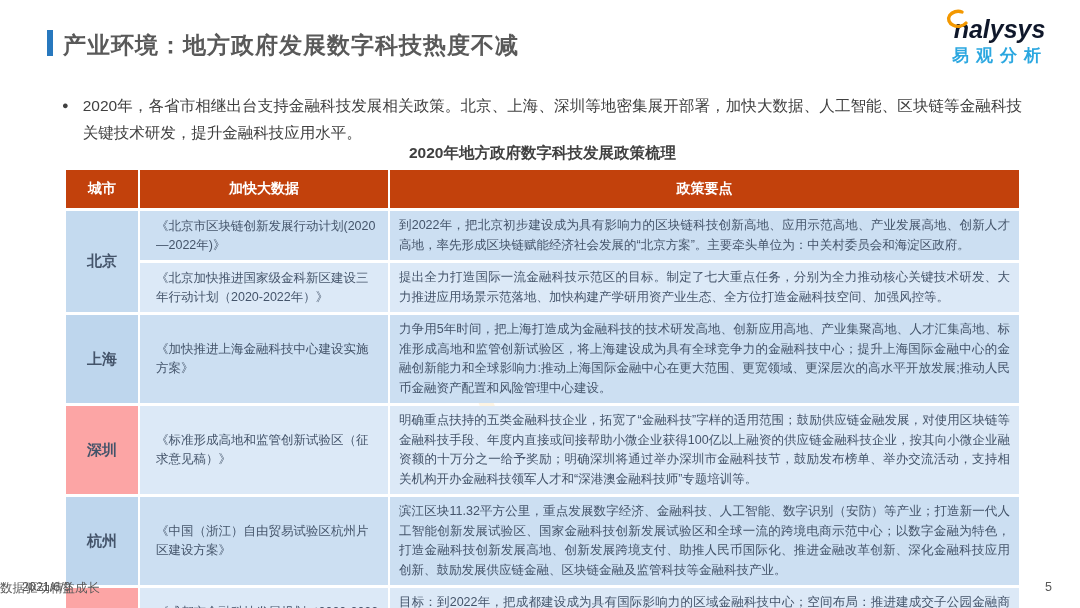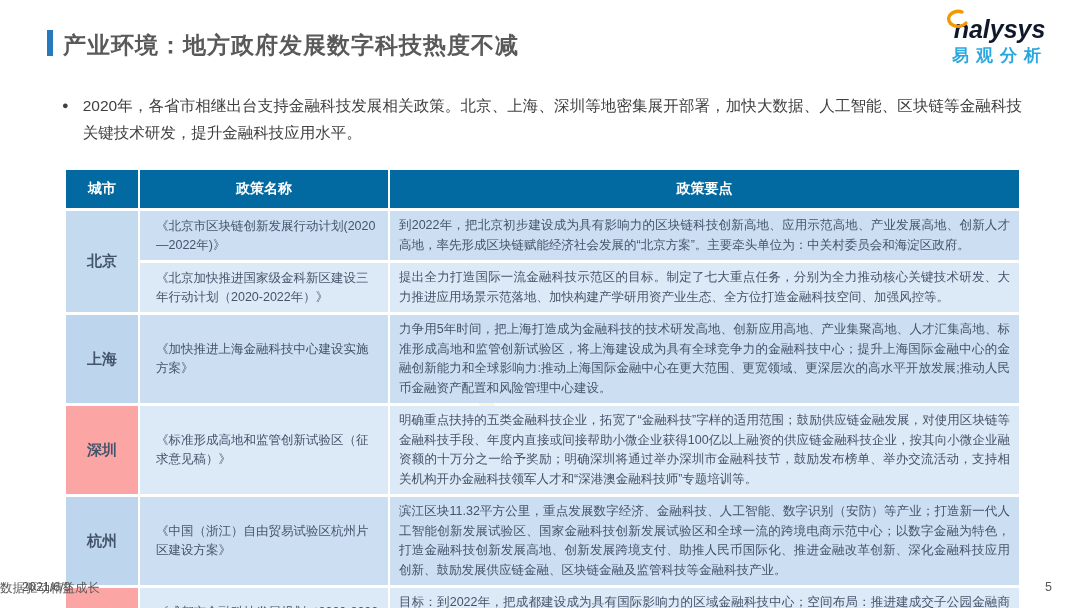--- a/index.html
+++ b/index.html
@@ -24,21 +24,21 @@
   
   .bullet-para { position:absolute; top:92px; left:62px; width:960px; display:flex; }
   .bullet-dot { font-size:11px; color:#404040; margin-right:14px; line-height:27px; }
   .bullet-text { font-size:15.5px; color:#404040; line-height:27px; text-align:justify; }
 
   
   .table-title { position:absolute; top:143px; left:65px; width:955px; text-align:center;
                  font-size:15.5px; font-weight:bold; color:#404040; }
   .policy-table-wrap { position:absolute; top:167px; left:64px; width:957px; }
   table { width:100%; border-collapse:separate; border-spacing:2px 3px; table-layout:fixed; }
-  th { background:#0369a1; color:#ffffff; font-size:14px; font-weight:bold; padding:10px 2px; }
+  th { background:#c2410c; color:#ffffff; font-size:14px; font-weight:bold; padding:10px 2px; }
   col.c-city { width:72px; }
   col.c-name { width:248px; }
   td { vertical-align:middle; color:#44546A; }
   td.city { text-align:center; font-weight:bold; font-size:15px; }
   td.name { font-size:12.5px; text-align:left; padding:5px 8px 5px 16px; line-height:19px;margin-top:8px; }
   td.points { font-size:12.5px; text-align:left; padding:5px 9px; line-height:19.5px; text-align:justify; }
 
   tr.shade-a td.name, tr.shade-a td.points { background:#CCDFF2; }
   tr.shade-b td.name, tr.shade-b td.points { background:#DCE9F7; }
   td.city.tone-a { background:#BED6ED; }
@@ -77,32 +77,33 @@
 
   <div class="bullet-para">
     <span class="bullet-dot">●</span>
     <p class="bullet-text">2020年，各省市相继出台支持金融科技发展相关政策。北京、上海、深圳等地密集展开部署，加快大数据、人工智能、区块链等金融科技关键技术研发，提升金融科技应用水平。</p>
   </div>
 
   <svg class="watermark" viewBox="0 0 260 180">
     <path d="M190 120 a 75 60 0 1 1 -30 -88" stroke="#F39800" stroke-width="14" fill="none" stroke-linecap="round"></path>
   </svg>
 
+  <div class="table-title">2020年地方政府数字科技发展政策梳理</div>
 
   <div class="policy-table-wrap">
     <table>
       <colgroup>
           <col class="c-city">
           <col class="c-name">
           <col>
         </colgroup>
       <thead>
         <tr>
           <th>城市</th>
-          <th>政策名称</th>
+          <th>加快大数据</th>
           <th>政策要点</th>
         </tr>
       </thead>
       <tbody>
         <tr class="shade-a">
           <td class="city tone-span" rowspan="2">北京</td>
           <td class="name">《北京市区块链创新发展行动计划(2020—2022年)》</td>
           <td class="points">到2022年，把北京初步建设成为具有影响力的区块链科技创新高地、应用示范高地、产业发展高地、创新人才高地，率先形成区块链赋能经济社会发展的“北京方案”。主要牵头单位为：中关村委员会和海淀区政府。</td>
         </tr>
         <tr class="shade-b">

